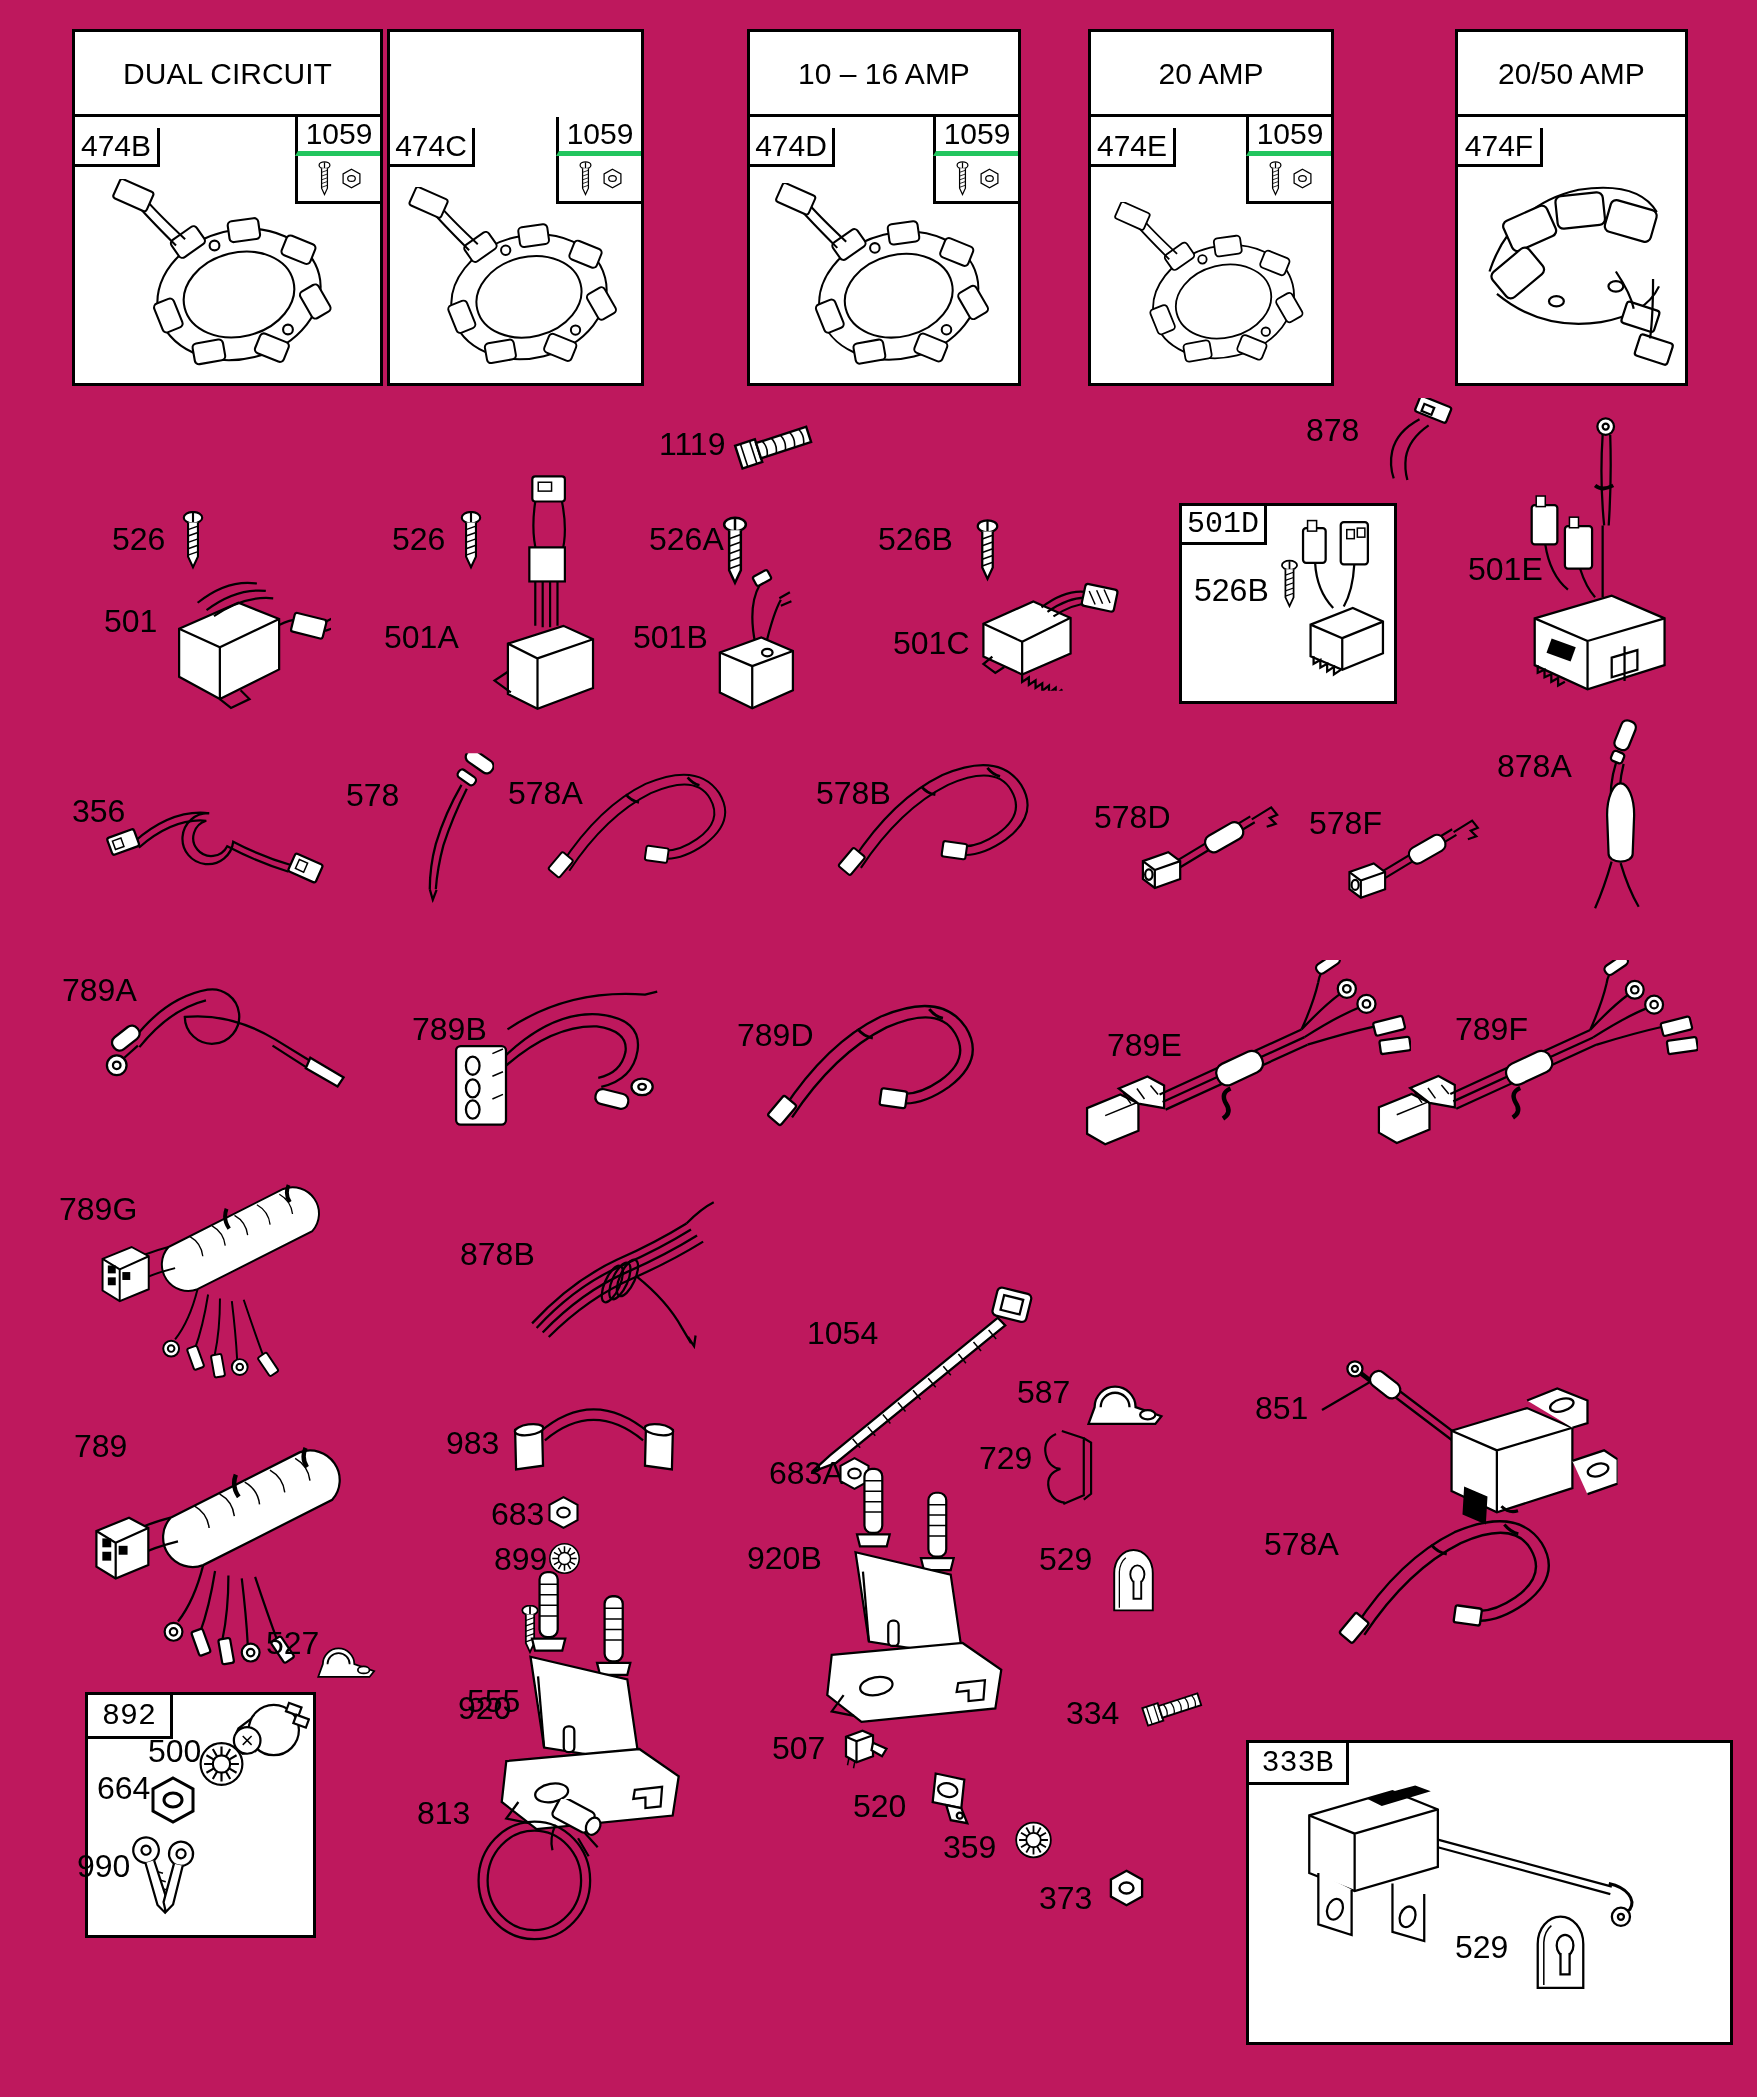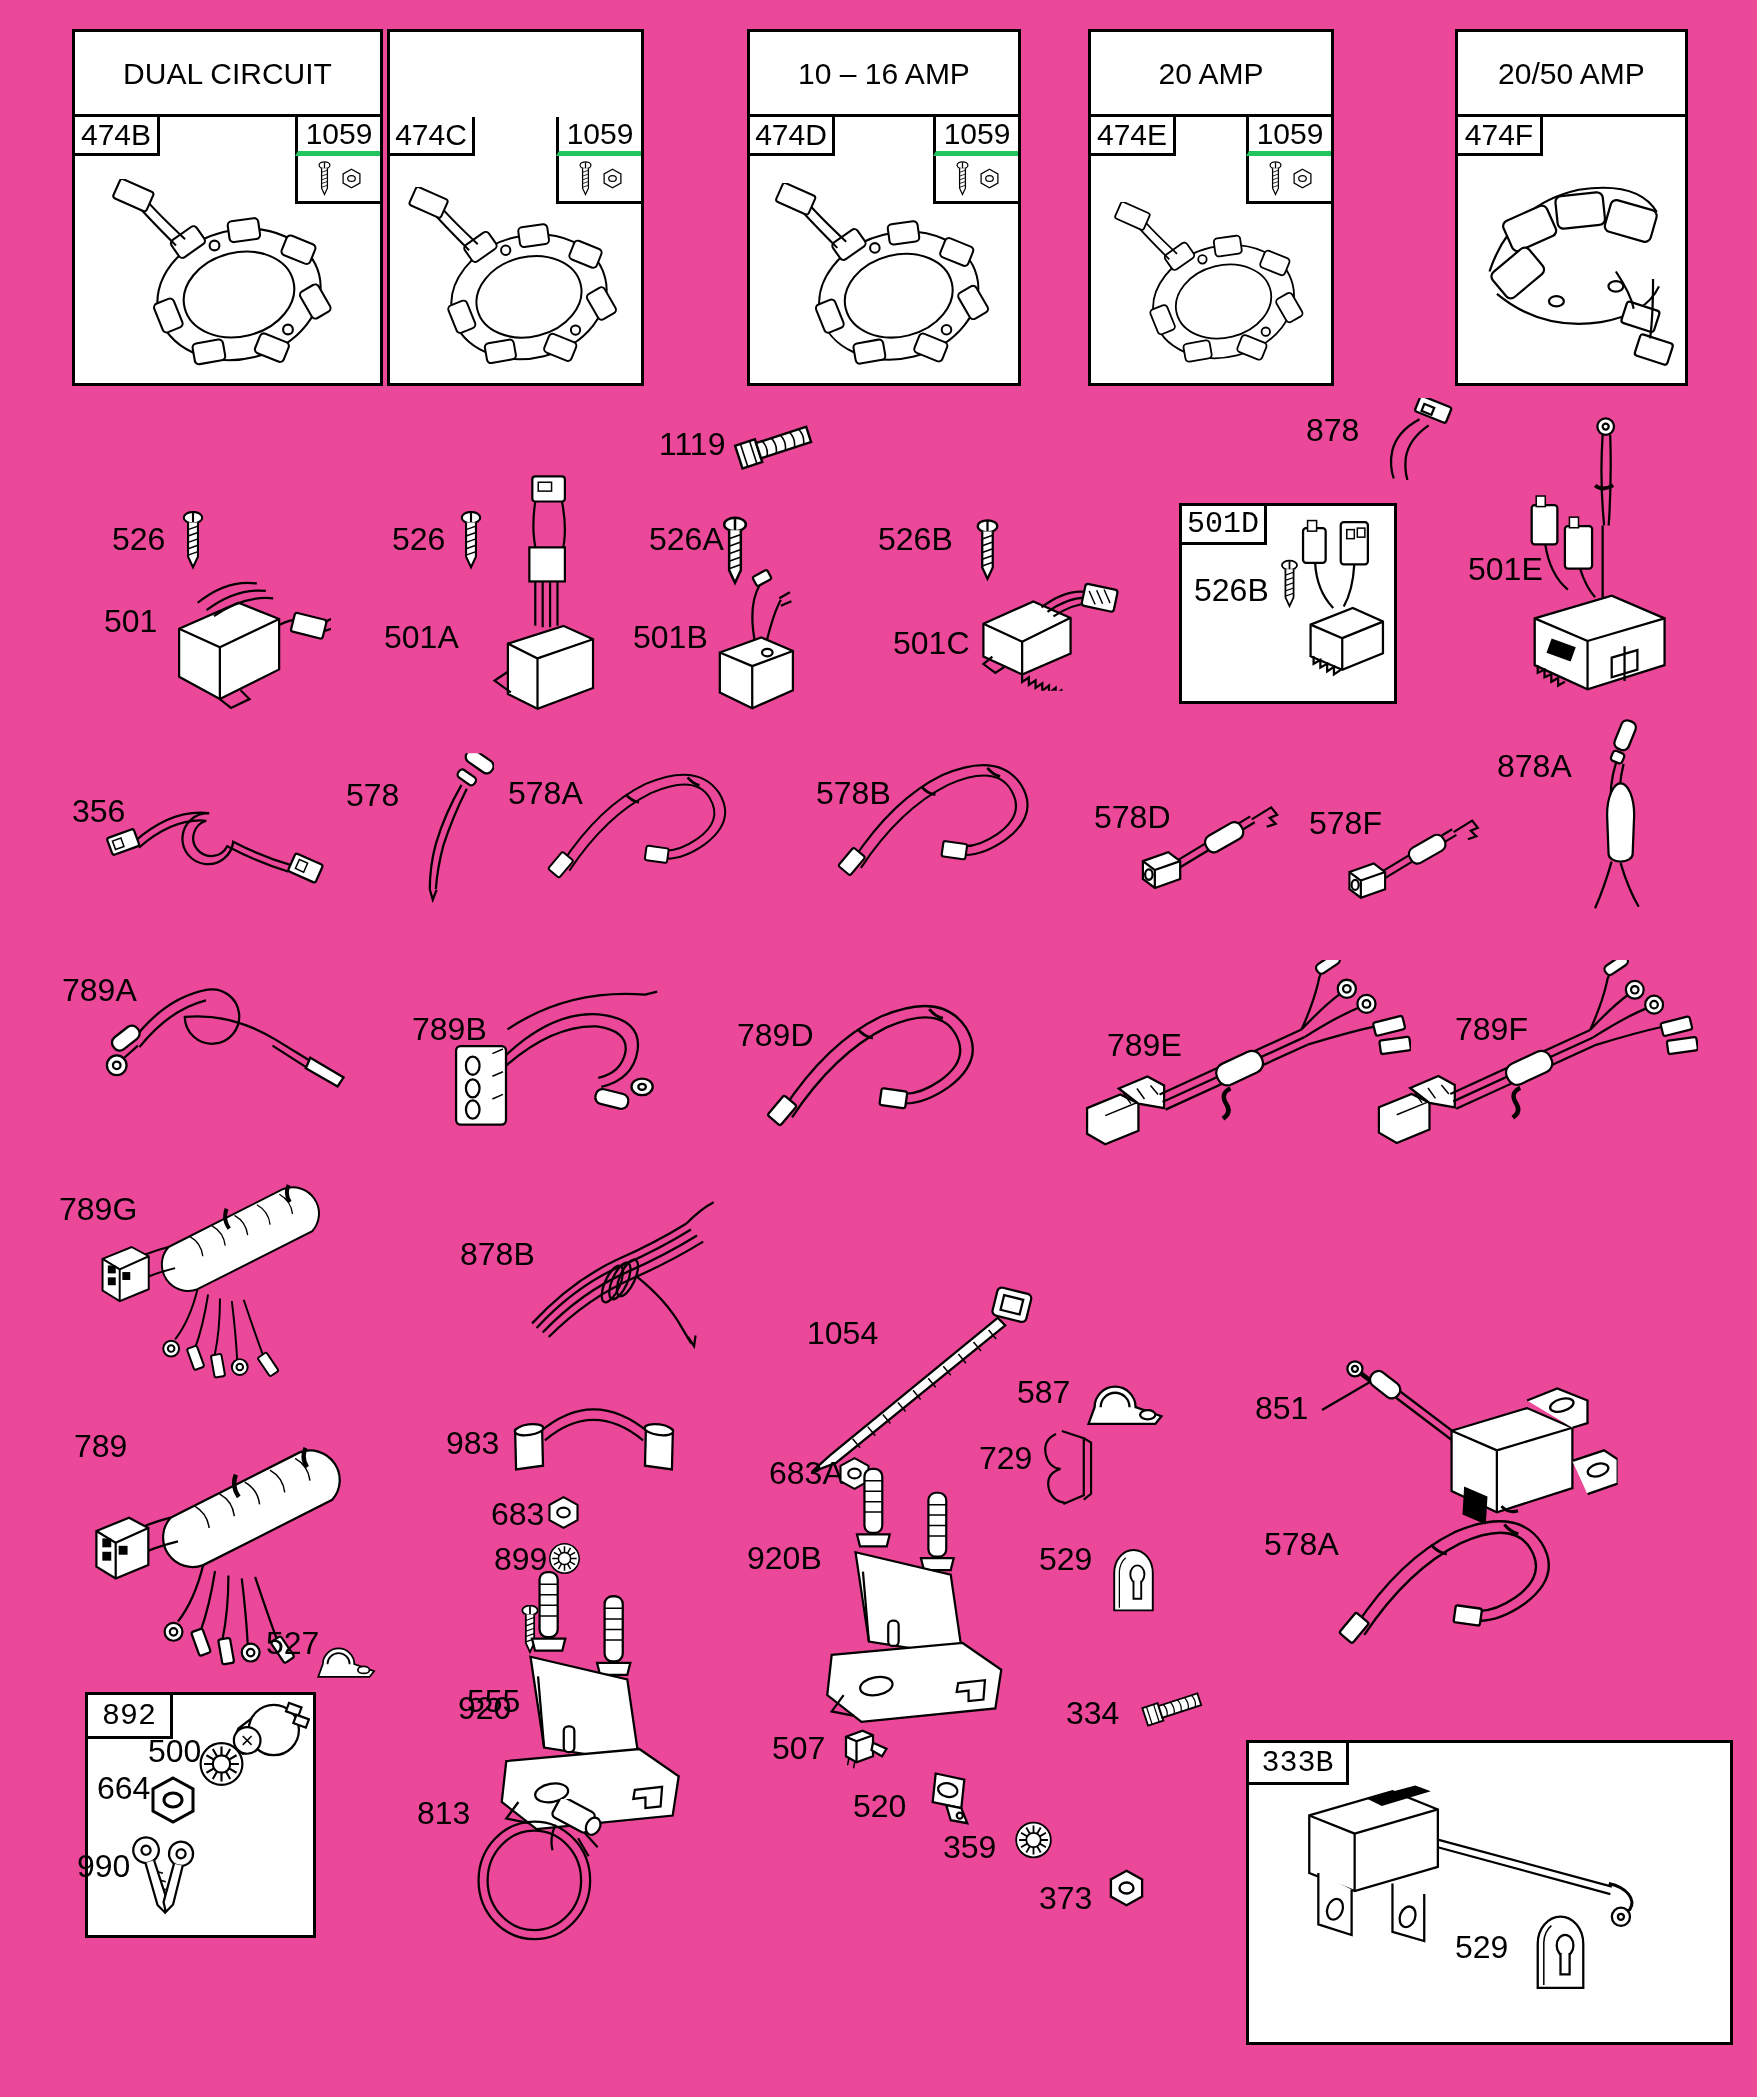--- a/index.html
+++ b/index.html
@@ -1,23 +1,23 @@
 <!DOCTYPE html>
 <html style="font-size:12px"><head>
 <meta charset="utf-8">
 <style>
   html,body{margin:0;padding:0;background:#fff;}
-  .canvas{position:relative;width:1757px;height:2097px;background:#ec4899;
+  .canvas{position:relative;width:1757px;height:2097px;background:#be185d;
           font-family:"Liberation Sans", sans-serif;color:#000;overflow:hidden;}
   .lbl{position:absolute;font-size:32px;line-height:1;color:#000;white-space:nowrap;}
   .abox{position:absolute;border:3px solid #000;box-sizing:border-box;background:#fff;}
   .abox-title{position:absolute;left:0;top:0;width:100%;height:85px;border-bottom:3px solid #000;
               display:flex;flex-direction:column;align-items:center;justify-content:center;
               font-size:30px;line-height:1.1;box-sizing:border-box;text-align:center;}
-  .ref-tag{position:absolute;left:0;top:85px;width:85px;height:39px;border-right:3px solid #000;
+  .ref-tag{position:absolute;left:0;top:96px;width:85px;height:39px;border-right:3px solid #000;
            border-bottom:3px solid #000;display:flex;align-items:center;justify-content:center;
            font-size:30px;box-sizing:border-box;background:#fff;}
   .hw-tag{position:absolute;right:0;top:85px;width:85px;height:39px;border-left:3px solid #000;
           border-bottom:5px solid #22c55e;display:flex;align-items:center;justify-content:center;
           font-size:30px;box-sizing:border-box;background:#fff;}
   .hw-icons{position:absolute;right:0;top:124px;width:85px;height:48px;border-left:3px solid #000;
             border-bottom:3px solid #000;display:flex;align-items:center;justify-content:center;
             gap:9px;box-sizing:border-box;background:#fff;}
   .gbox{position:absolute;border:3px solid #000;box-sizing:border-box;background:#fff;}
   .gtag{position:absolute;left:0;top:0;border-right:3px solid #000;border-bottom:3px solid #000;

